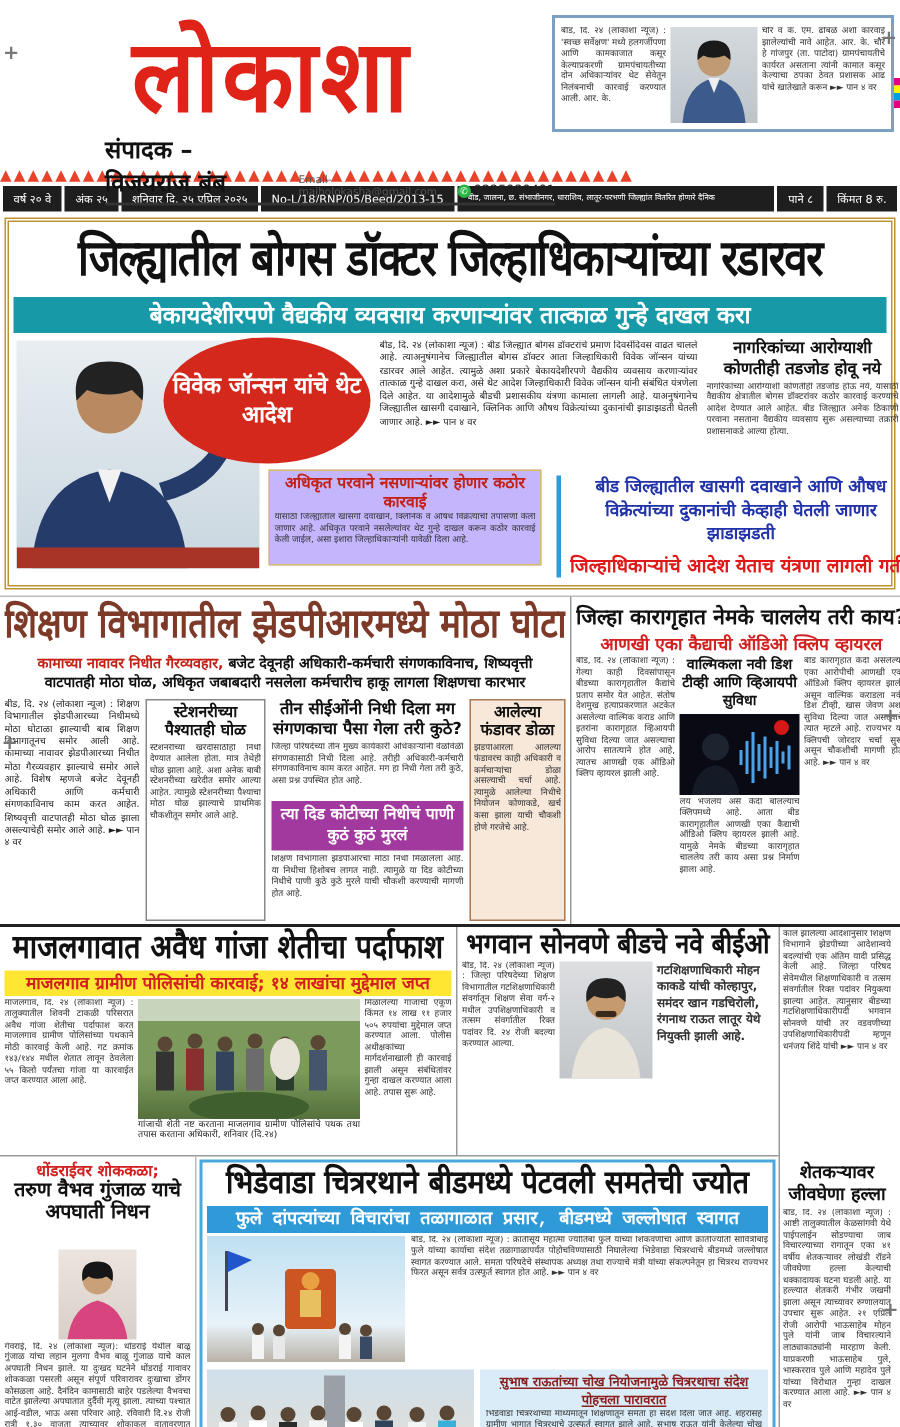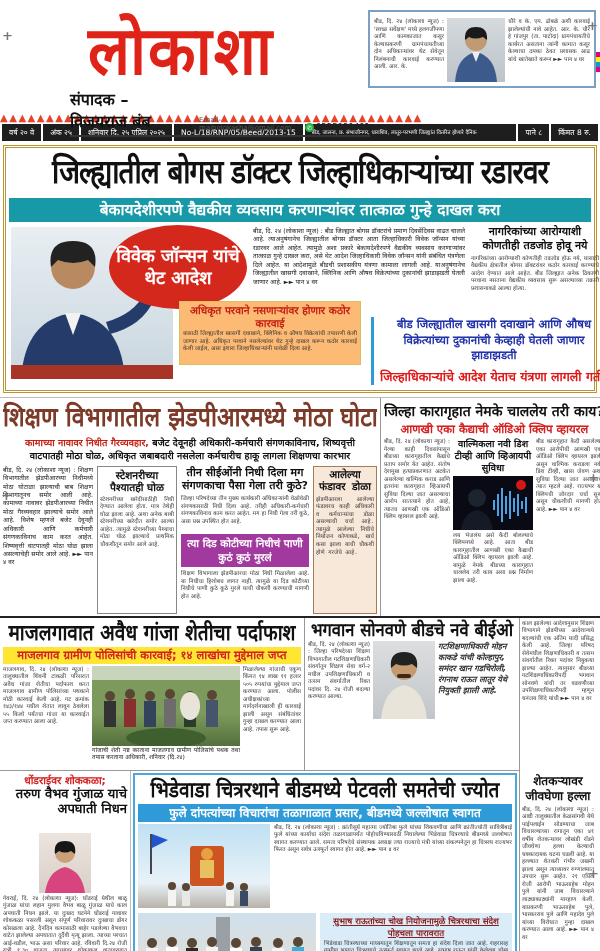--- a/index.html
+++ b/index.html
@@ -25,72 +25,72 @@
   .bunting{height:12px;line-height:11px;color:#e8432a;font-size:10px;letter-spacing:1.5px;overflow:hidden;white-space:nowrap;}
   .infobar{display:flex;height:17px;gap:2px;margin:0 2px;}
   .infobar>div{background:#1e1e1e;color:#fff;font-size:7.5px;line-height:17px;padding:0 7px;white-space:nowrap;overflow:hidden;}
   .infobar .edition{flex:1;font-size:5.3px;}
   
   .leadbox{margin:4px 3px;border:3px double #bd9430;background:#fff;padding:2px 3px;height:238px;position:relative;}
   .lead-h1{font-size:28px;font-weight:900;text-align:center;line-height:46px;height:48px;letter-spacing:-1px;transform:scaleY(1.18);transform-origin:center;white-space:nowrap;overflow:hidden;}
   .tealband{background:#1899a7;color:#fff;font-weight:900;font-size:15.5px;text-align:center;line-height:24px;height:24px;white-space:nowrap;overflow:hidden;}
   .lead-content{position:relative;height:158px;margin-top:3px;}
   .lead-photo{position:absolute;left:2px;top:2px;width:162px;height:152px;overflow:hidden;}
-  .bubble{position:absolute;left:100px;top:0px;width:138px;height:84px;background:#d5281c;border-radius:50%;color:#fff;font-weight:900;font-size:18px;line-height:1.25;text-align:center;display:flex;align-items:center;justify-content:center;padding:4px;box-sizing:border-box;}
+  .bubble{position:absolute;left:100px;top:0px;width:138px;height:84px;background:#d5281c;border-radius:50%;color:#fff;font-weight:900;font-size:15px;line-height:1.25;text-align:center;display:flex;align-items:center;justify-content:center;padding:4px;box-sizing:border-box;}
   .lead-body{position:absolute;left:244px;top:2px;width:212px;height:84px;}
   .lead-rightbox{position:absolute;left:462px;top:0px;width:128px;height:86px;}
   .lead-rightbox h4{margin:0;font-size:11px;font-weight:900;text-align:center;line-height:1.25;}
-  .yellowbox{position:absolute;left:170px;top:76px;width:182px;height:64px;background:#fdba74;border:1px solid #d8c060;padding:2px 3px;box-sizing:border-box;}
+  .yellowbox{position:absolute;left:170px;top:88px;width:182px;height:64px;background:#c4b5fd;border:1px solid #d8c060;padding:2px 3px;box-sizing:border-box;}
   .yellowbox h4{margin:0;font-size:10.5px;color:#c42015;font-weight:900;text-align:center;line-height:1.2;}
   .lead-centerstack{position:absolute;left:362px;top:92px;width:228px;border-left:3px solid #2e9ad8;padding-left:6px;}
   .blueline{color:#2233aa;font-weight:900;font-size:11.5px;text-align:center;line-height:1.35;}
   .redline{color:#e01818;font-weight:900;font-size:12.5px;text-align:center;margin-top:4px;white-space:nowrap;overflow:hidden;}
   
   .mid{display:flex;border-top:1px solid #bbb;margin-top:3px;}
   .edu{width:374px;padding:2px 3px;border-right:1px solid #999;}
   .edu-h2{font-size:23px;font-weight:900;color:#7d3a28;text-align:center;line-height:34px;height:36px;transform:scaleY(1.15);white-space:nowrap;overflow:hidden;margin:0;}
   .edu-sub{font-size:9.5px;font-weight:bold;text-align:center;line-height:1.35;margin:1px 6px 3px 6px;}
   .edu-sub .r{color:#c42015;}
   .edu-cols{display:flex;gap:4px;height:148px;}
   .col-plain{width:90px;}
   .box-st{width:80px;border:1px solid #888;padding:2px;box-sizing:border-box;}
   .box-st h5,.box-fund h5{margin:0 0 2px 0;font-size:10.5px;font-weight:900;text-align:center;line-height:1.2;}
   .col-center{width:128px;}
   .col-center h5{margin:0;font-size:11px;font-weight:900;text-align:center;line-height:1.25;}
   .purplebox{background:#a2399f;color:#fff;font-weight:900;font-size:10.5px;text-align:center;line-height:1.3;padding:3px 2px;margin:3px 0;}
-  .box-fund{width:64px;background:#f7e8da;border:1px solid #a87b54;padding:2px;box-sizing:border-box;font-family:Liberation Mono, monospace;}
+  .box-fund{width:64px;background:#f7e8da;border:1px solid #a87b54;padding:2px;box-sizing:border-box;}
   .jail{flex:1;padding:2px 3px;}
   .jail h2{margin:1px 0;font-size:14px;font-weight:900;text-align:center;white-space:nowrap;overflow:hidden;}
   .jail .sub{color:#d42020;font-size:11.5px;font-weight:900;text-align:center;margin-bottom:2px;white-space:nowrap;overflow:hidden;}
   .jail-cols{display:flex;gap:3px;height:168px;}
   .jail-c{width:66px;}
   .jail-mid{width:80px;}
   .jail-mid h5{margin:0;font-size:9.5px;font-weight:900;text-align:center;line-height:1.25;}
   
   .lower{display:flex;border-top:2px solid #222;}
   .lower-main{width:519px;}
   .page-rightcol{width:77px;border-left:1px solid #999;padding:2px 2px;box-sizing:border-box;}
   .row3{display:flex;height:152px;}
   .ganja{width:303px;border-right:1px solid #999;padding:1px 3px;}
   .ganja h2{margin:0;font-size:19px;font-weight:900;text-align:center;line-height:26px;transform:scaleY(1.15);white-space:nowrap;overflow:hidden;}
   .yellowband{background:#ffe633;color:#d42020;font-weight:900;font-size:11.5px;text-align:center;line-height:17px;height:17px;margin:2px 0;white-space:nowrap;overflow:hidden;}
   .ganja-cols{display:flex;gap:3px;height:102px;}
   .beo{flex:1;padding:1px 3px;}
   .beo h2{margin:0;font-size:16.5px;font-weight:900;text-align:center;line-height:22px;transform:scaleY(1.1);white-space:nowrap;overflow:hidden;}
   .beo-sub{font-size:9px;font-weight:bold;text-align:center;line-height:1.3;margin:1px 0 2px 0;}
   .beo-cols{display:flex;gap:3px;height:100px;}
-  .beo-mid{width:78px;font-size:8px;font-weight:bold;color:#333;line-height:1.4;font-style:italic;}
+  .beo-mid{width:78px;font-size:8px;font-weight:bold;color:#333;line-height:1.4;}
   .rc-head{font-size:12px;font-weight:900;text-align:center;line-height:1.25;margin:4px 0 2px 0;}
   .row4{display:flex;height:192px;border-top:1px solid #999;}
   .obit{width:131px;padding:2px 3px;border-right:1px solid #bbb;box-sizing:border-box;}
   .obit .t1{color:#d42020;font-size:10.5px;font-weight:900;text-align:center;white-space:nowrap;overflow:hidden;}
-  .obit .t2{font-size:13px;font-weight:900;text-align:right;line-height:1.15;margin-bottom:16px;}
+  .obit .t2{font-size:13px;font-weight:900;text-align:center;line-height:1.15;margin-bottom:16px;}
   .bhide{flex:1;margin:2px;border:2px solid #49a8dc;padding:2px 3px;overflow:hidden;}
   .bhide h2{margin:0;font-size:19px;font-weight:900;text-align:center;line-height:25px;transform:scaleY(1.12);white-space:nowrap;overflow:hidden;}
-  .blueband{background:#2e9ad8;color:#fff;font-weight:900;font-size:12px;text-align:center;line-height:18px;height:18px;margin:2px 0;white-space:nowrap;overflow:hidden;}
+  .blueband{background:#2e9ad8;color:#fff;font-weight:900;font-size:12px;text-align:center;line-height:18px;height:18px;margin:2px 0;white-space:nowrap;overflow:hidden;font-family:Liberation Mono, monospace;}
   .bhide-cols{display:flex;gap:4px;height:86px;}
   .sidecol{width:52px;font-size:7.5px;font-weight:bold;text-align:center;color:#222;line-height:1.45;}
   .oval{width:82px;border:2px solid #49a8dc;border-radius:50%;font-size:7.6px;font-weight:bold;text-align:center;display:flex;align-items:center;justify-content:center;padding:4px;box-sizing:border-box;color:#222;line-height:1.4;}
   .bhide-footer{display:flex;gap:4px;margin-top:3px;height:72px;}
   .footbox{flex:1;background:#d9ecf8;padding:2px 4px;box-sizing:border-box;}
   .footbox h5{margin:0 0 1px 0;font-size:8.6px;color:#8a1f1f;font-weight:900;text-align:center;text-decoration:underline;}
   .photo{background:#ccc;position:relative;overflow:hidden;flex:none;}
   .caption{font-size:6px;color:#222;line-height:1.25;text-align:justify;}
 </style>
 </head>

